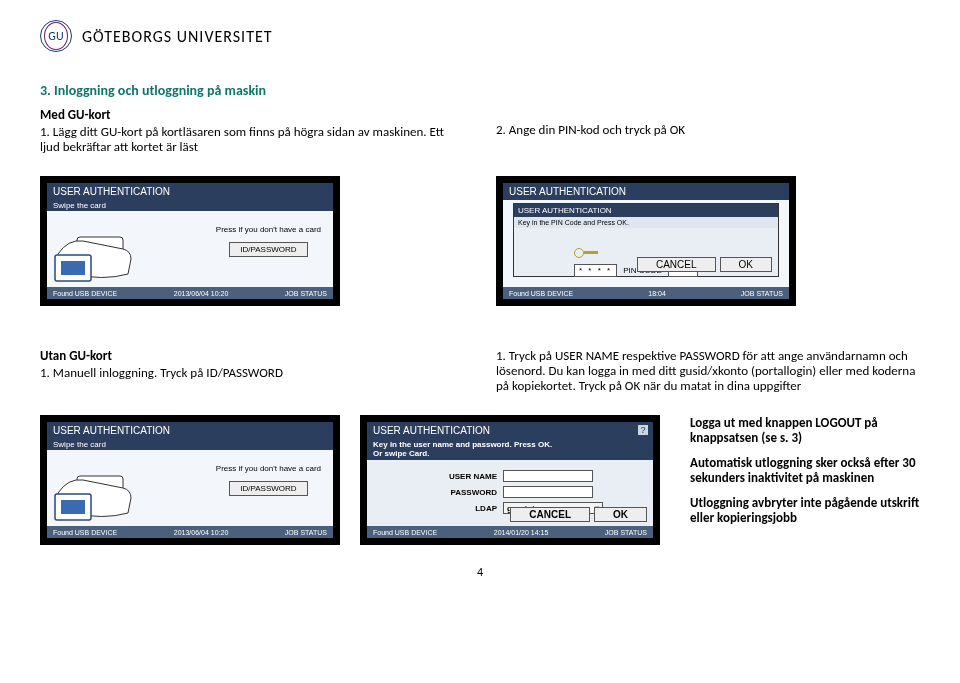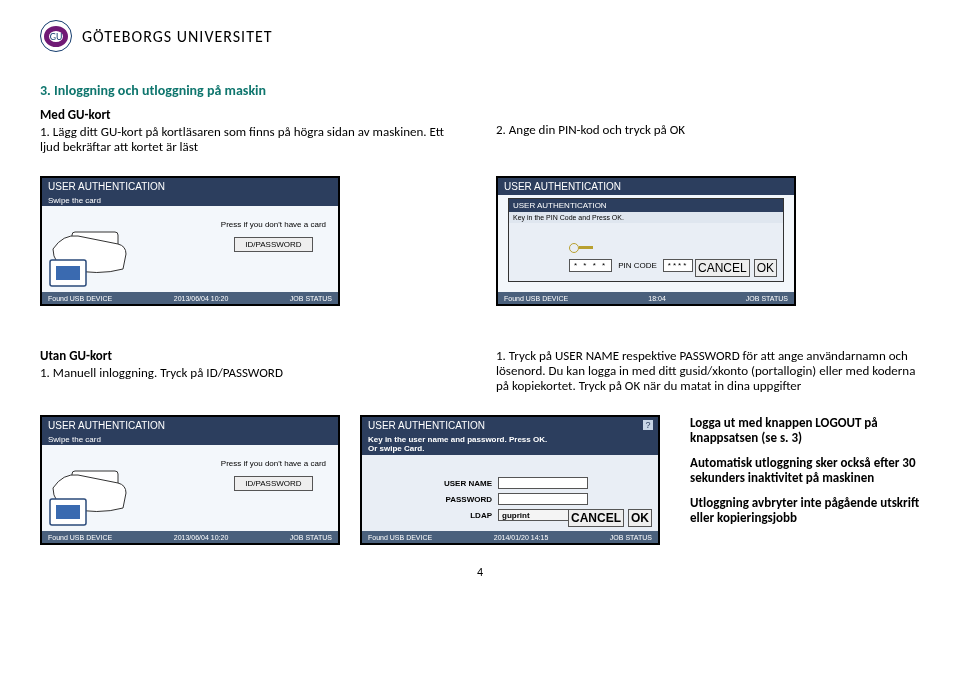--- a/index.html
+++ b/index.html
@@ -1,47 +1,47 @@
 <!DOCTYPE html>
 <html><head>
 <meta charset="utf-8">
 <style>
   * { box-sizing: border-box; margin: 0; padding: 0; }
   body { font-family: Calibri, Arial, sans-serif; font-size: 13px; color: #000; background: #fff; width: 960px; padding: 20px 40px; }
   .header { display: flex; align-items: center; gap: 10px; margin-bottom: 30px; }
   .logo { width: 32px; height: 32px; border: 1.5px solid #143c6e; border-radius: 50%; position: relative; display:flex; align-items:center; justify-content:center;}
-  .logo-inner { width: 24px; height: 21px; border: 5px solid #701a75; border-radius: 50%; display:flex; align-items:center; justify-content:center; font-size:10px; color:#143c6e;}
+  .logo-inner { width: 24px; height: 28px; border: 1px solid #701a75; border-radius: 50%; display:flex; align-items:center; justify-content:center; font-size:12px; color:#143c6e;}
   .uni-name { font-size: 16px; letter-spacing: 1px; }
   .section-heading { color: #0f766e; font-weight: bold; font-size: 14px; margin-bottom: 8px; }
   .subhead { font-weight: bold; margin-bottom: 2px; }
   .two-col { display: flex; gap: 32px; margin-bottom: 12px; }
   .col { flex: 1; }
   .para { margin-bottom: 10px; }
-  .auth-panel { width: 300px; height: 130px; background: #f3f7fb; border: 2px solid #000000; position: relative; font-family: Arial, sans-serif; }
+  .auth-panel { width: 300px; height: 130px; background: #f3f7fb; border: 7px solid #000000; position: relative; font-family: Arial, sans-serif; }
   .auth-top { background: #2c3e5e; color: #fff; font-size: 10px; padding: 3px 6px; }
   .auth-sub { background: #2c3e5e; color: #fff; font-size: 8px; padding: 1px 6px 3px; }
   .auth-dialog { position:absolute; left:10px; top:20px; right:10px; bottom:22px; border:1px solid #333; background:#e9eef5;}
   .auth-dialog .dlg-title { background:#2c3e5e; color:#fff; font-size:8px; padding:2px 4px;}
   .auth-dialog .dlg-sub { font-size:7px; padding:2px 4px; background:#dfe6ef;}
   .key-icon { width:24px; height:14px; position:absolute; left:60px; top:42px;}
   .key-icon .bow{width:10px;height:10px;border:1.5px solid #b8a030;border-radius:50%;position:absolute;left:0;top:2px;}
   .key-icon .blade{position:absolute;left:10px;top:5px;width:14px;height:3px;background:#b8a030;}
   .pin-row{position:absolute;left:60px;top:60px;display:flex;align-items:center;gap:6px;font-size:8px;}
   .pin-box{border:1px solid #555;background:#fff;padding:1px 4px;font-size:8px;letter-spacing:2px;}
   .dlg-btns{position:absolute;right:6px;bottom:4px;display:flex;gap:4px;}
-  .dlg-btn{border:1px solid #555;background:#eee;font-size:12px;padding:1px 2px;}
+  .dlg-btn{border:1px solid #555;background:#eee;font-size:10px;padding:1px 18px;}
   .auth-bottom{position:absolute;bottom:0;left:0;right:0;height:12px;background:#4a607c;color:#fff;font-size:7px;display:flex;justify-content:space-between;align-items:center;padding:0 6px;}
   .swipe-body{position:absolute;top:28px;left:0;right:0;bottom:12px;background:#f3f7fb;}
   .hand{position:absolute;left:6px;top:8px;width:110px;height:70px;}
   .reader{position:absolute;left:4px;bottom:2px;width:44px;height:36px;}
   .prompt{position:absolute;right:12px;top:14px;font-size:8px;text-align:center;}
   .id-btn{border:1px solid #555;background:#eee;font-size:8px;padding:2px 10px;margin-top:8px;display:inline-block;}
   .auth-login{position:absolute;top:16px;left:0;right:0;bottom:12px;background:#e9eef5;font-weight:bold;}
   .login-sub{background:#2c3e5e;color:#fff;font-size:8px;padding:2px 6px;}
-  .login-form{position:absolute;left:80px;top:44px;display:flex;flex-direction:column;gap:4px;}
+  .login-form{position:absolute;left:80px;top:32px;display:flex;flex-direction:column;gap:4px;}
   .form-row{display:flex;align-items:center;gap:6px;}
   .form-label{font-size:8px;width:50px;text-align:right;}
   .form-input{border:1px solid #555;background:#fff;width:90px;height:12px;font-size:8px;padding:0 3px;}
   .form-select{border:1px solid #555;background:#f4f4f4;width:100px;height:12px;font-size:8px;padding:0 3px;display:flex;align-items:center;justify-content:space-between;}
   .help-q{position:absolute;right:4px;top:2px;background:#c9d6e6;color:#2c3e5e;font-size:9px;width:12px;height:12px;border:1px solid #2c3e5e;display:flex;align-items:center;justify-content:center;}
   .right-notes{flex:1;padding-left:10px;}
   .row3{display:flex;gap:20px;margin-bottom:20px;}
   .page-num{text-align:center;margin-top:20px;font-size:12px;}
   svg { display:block; }
 </style>

